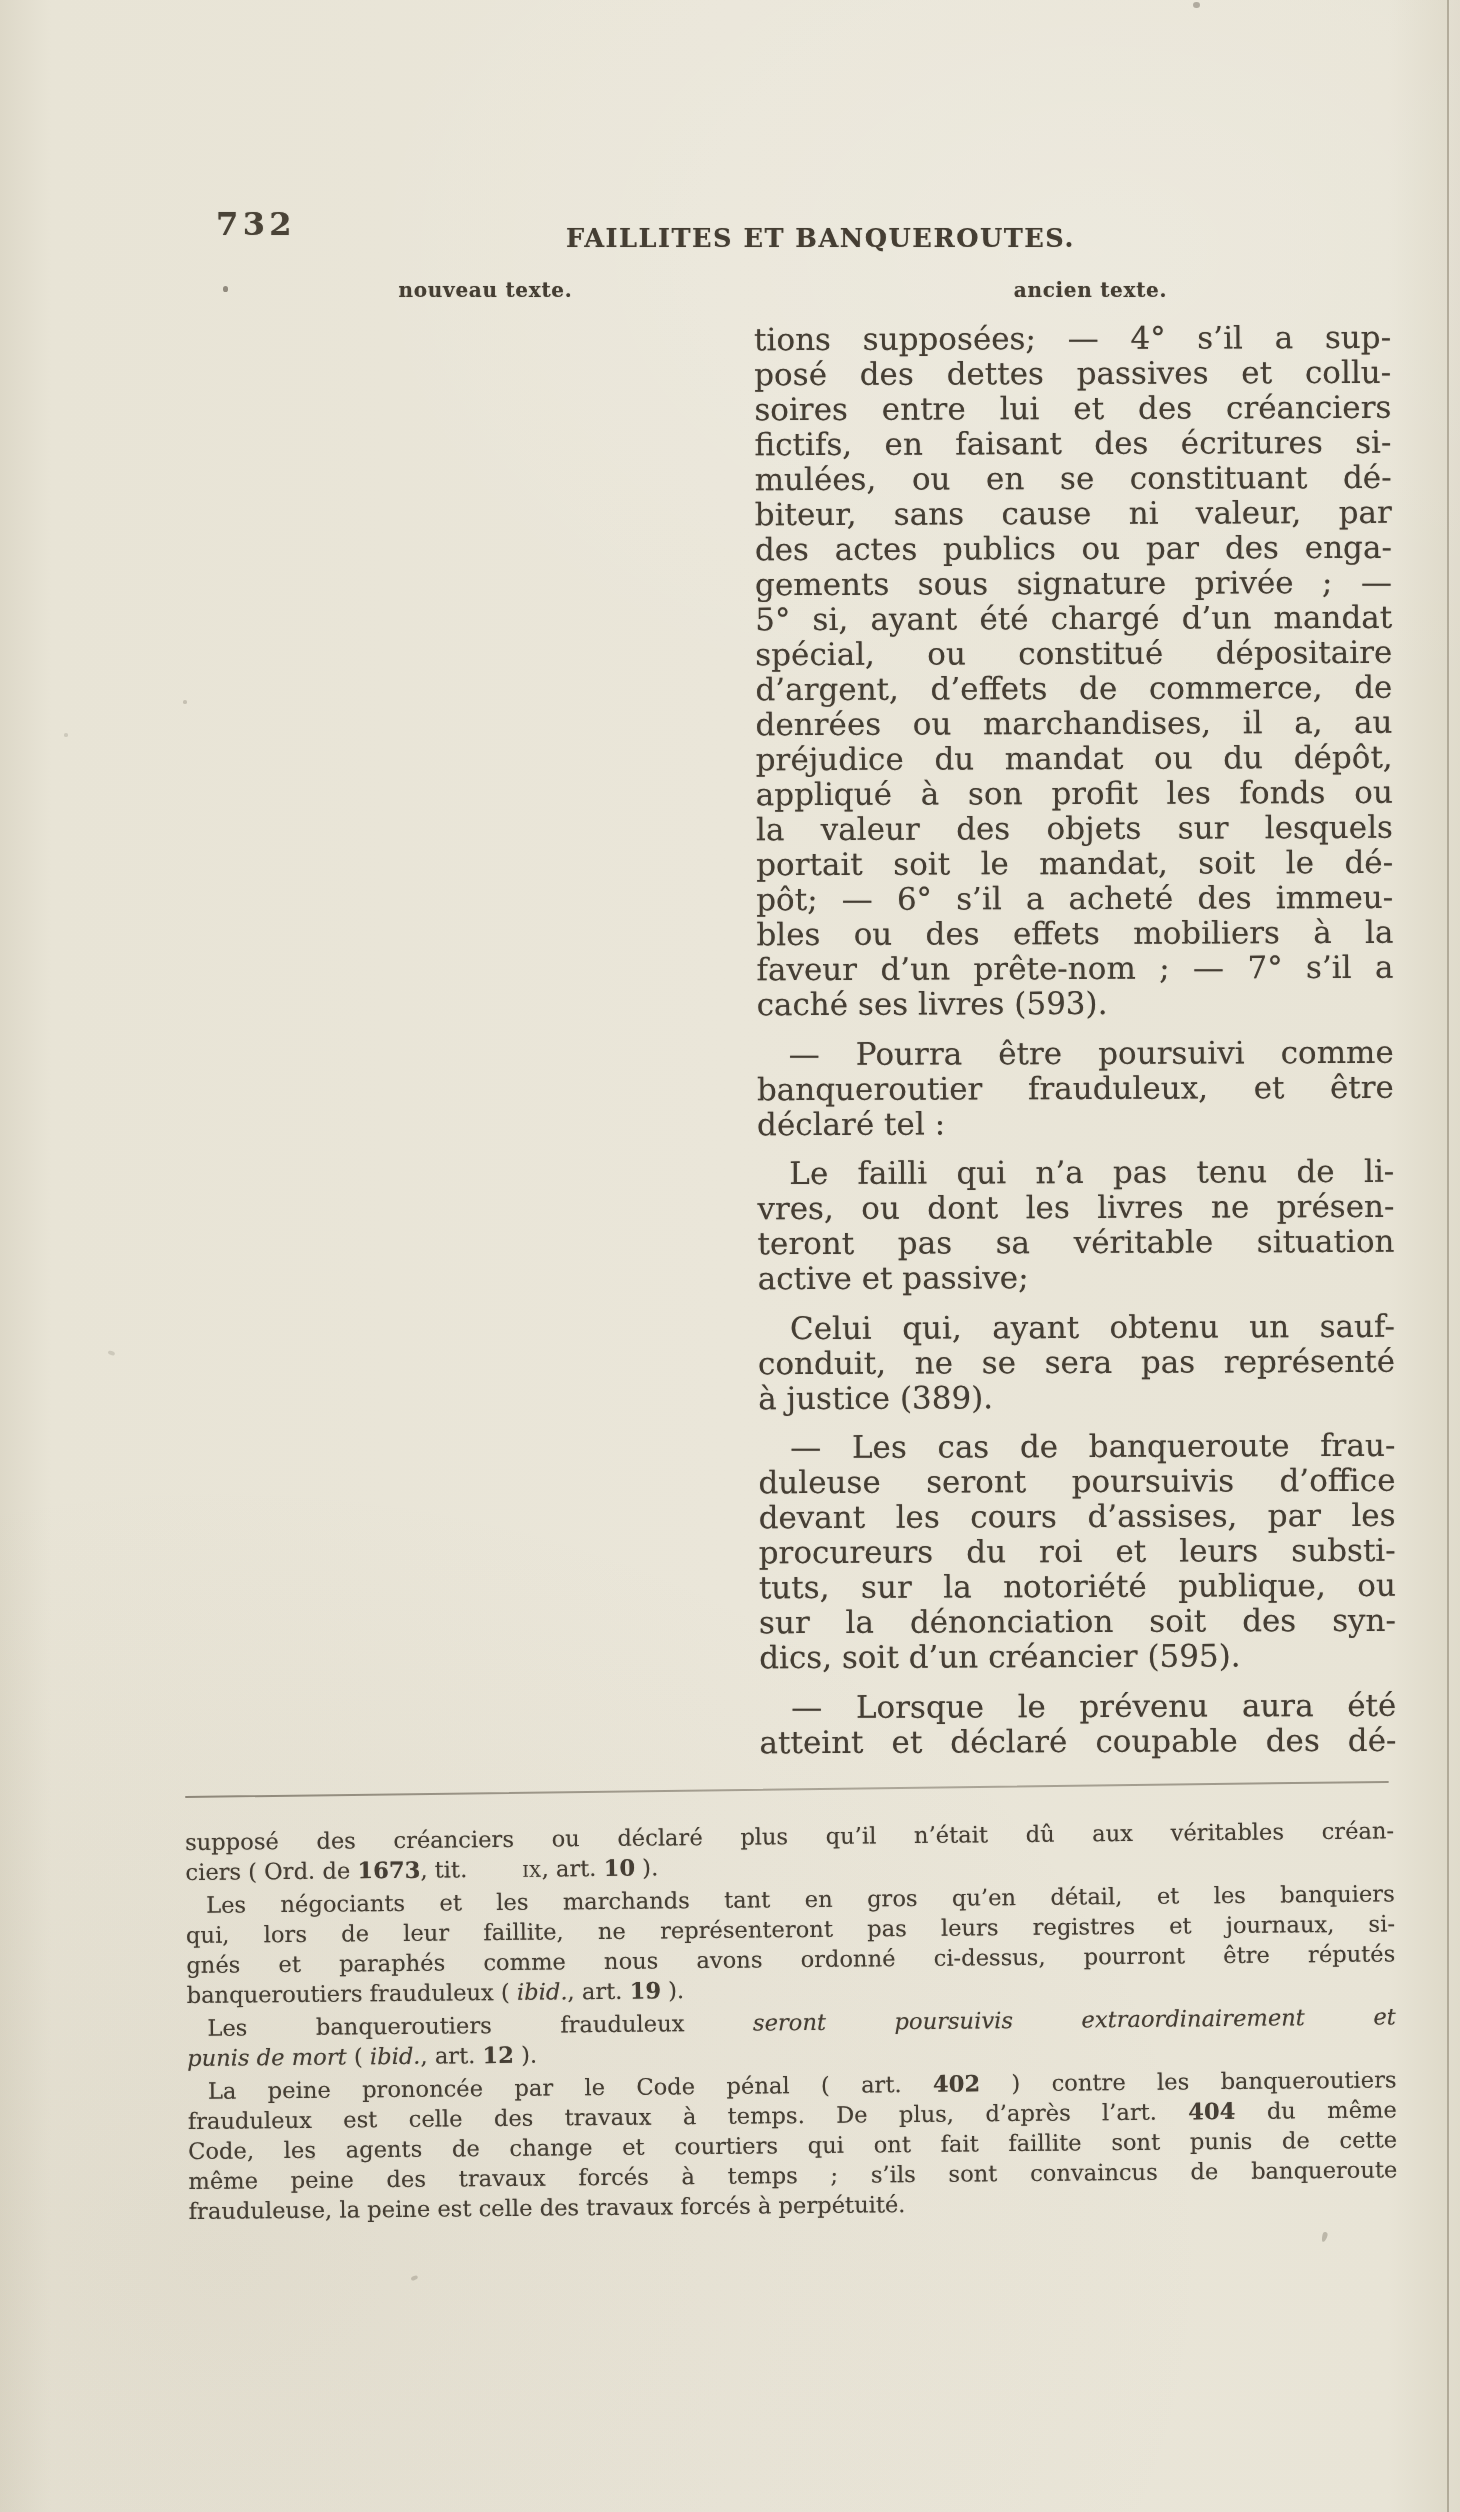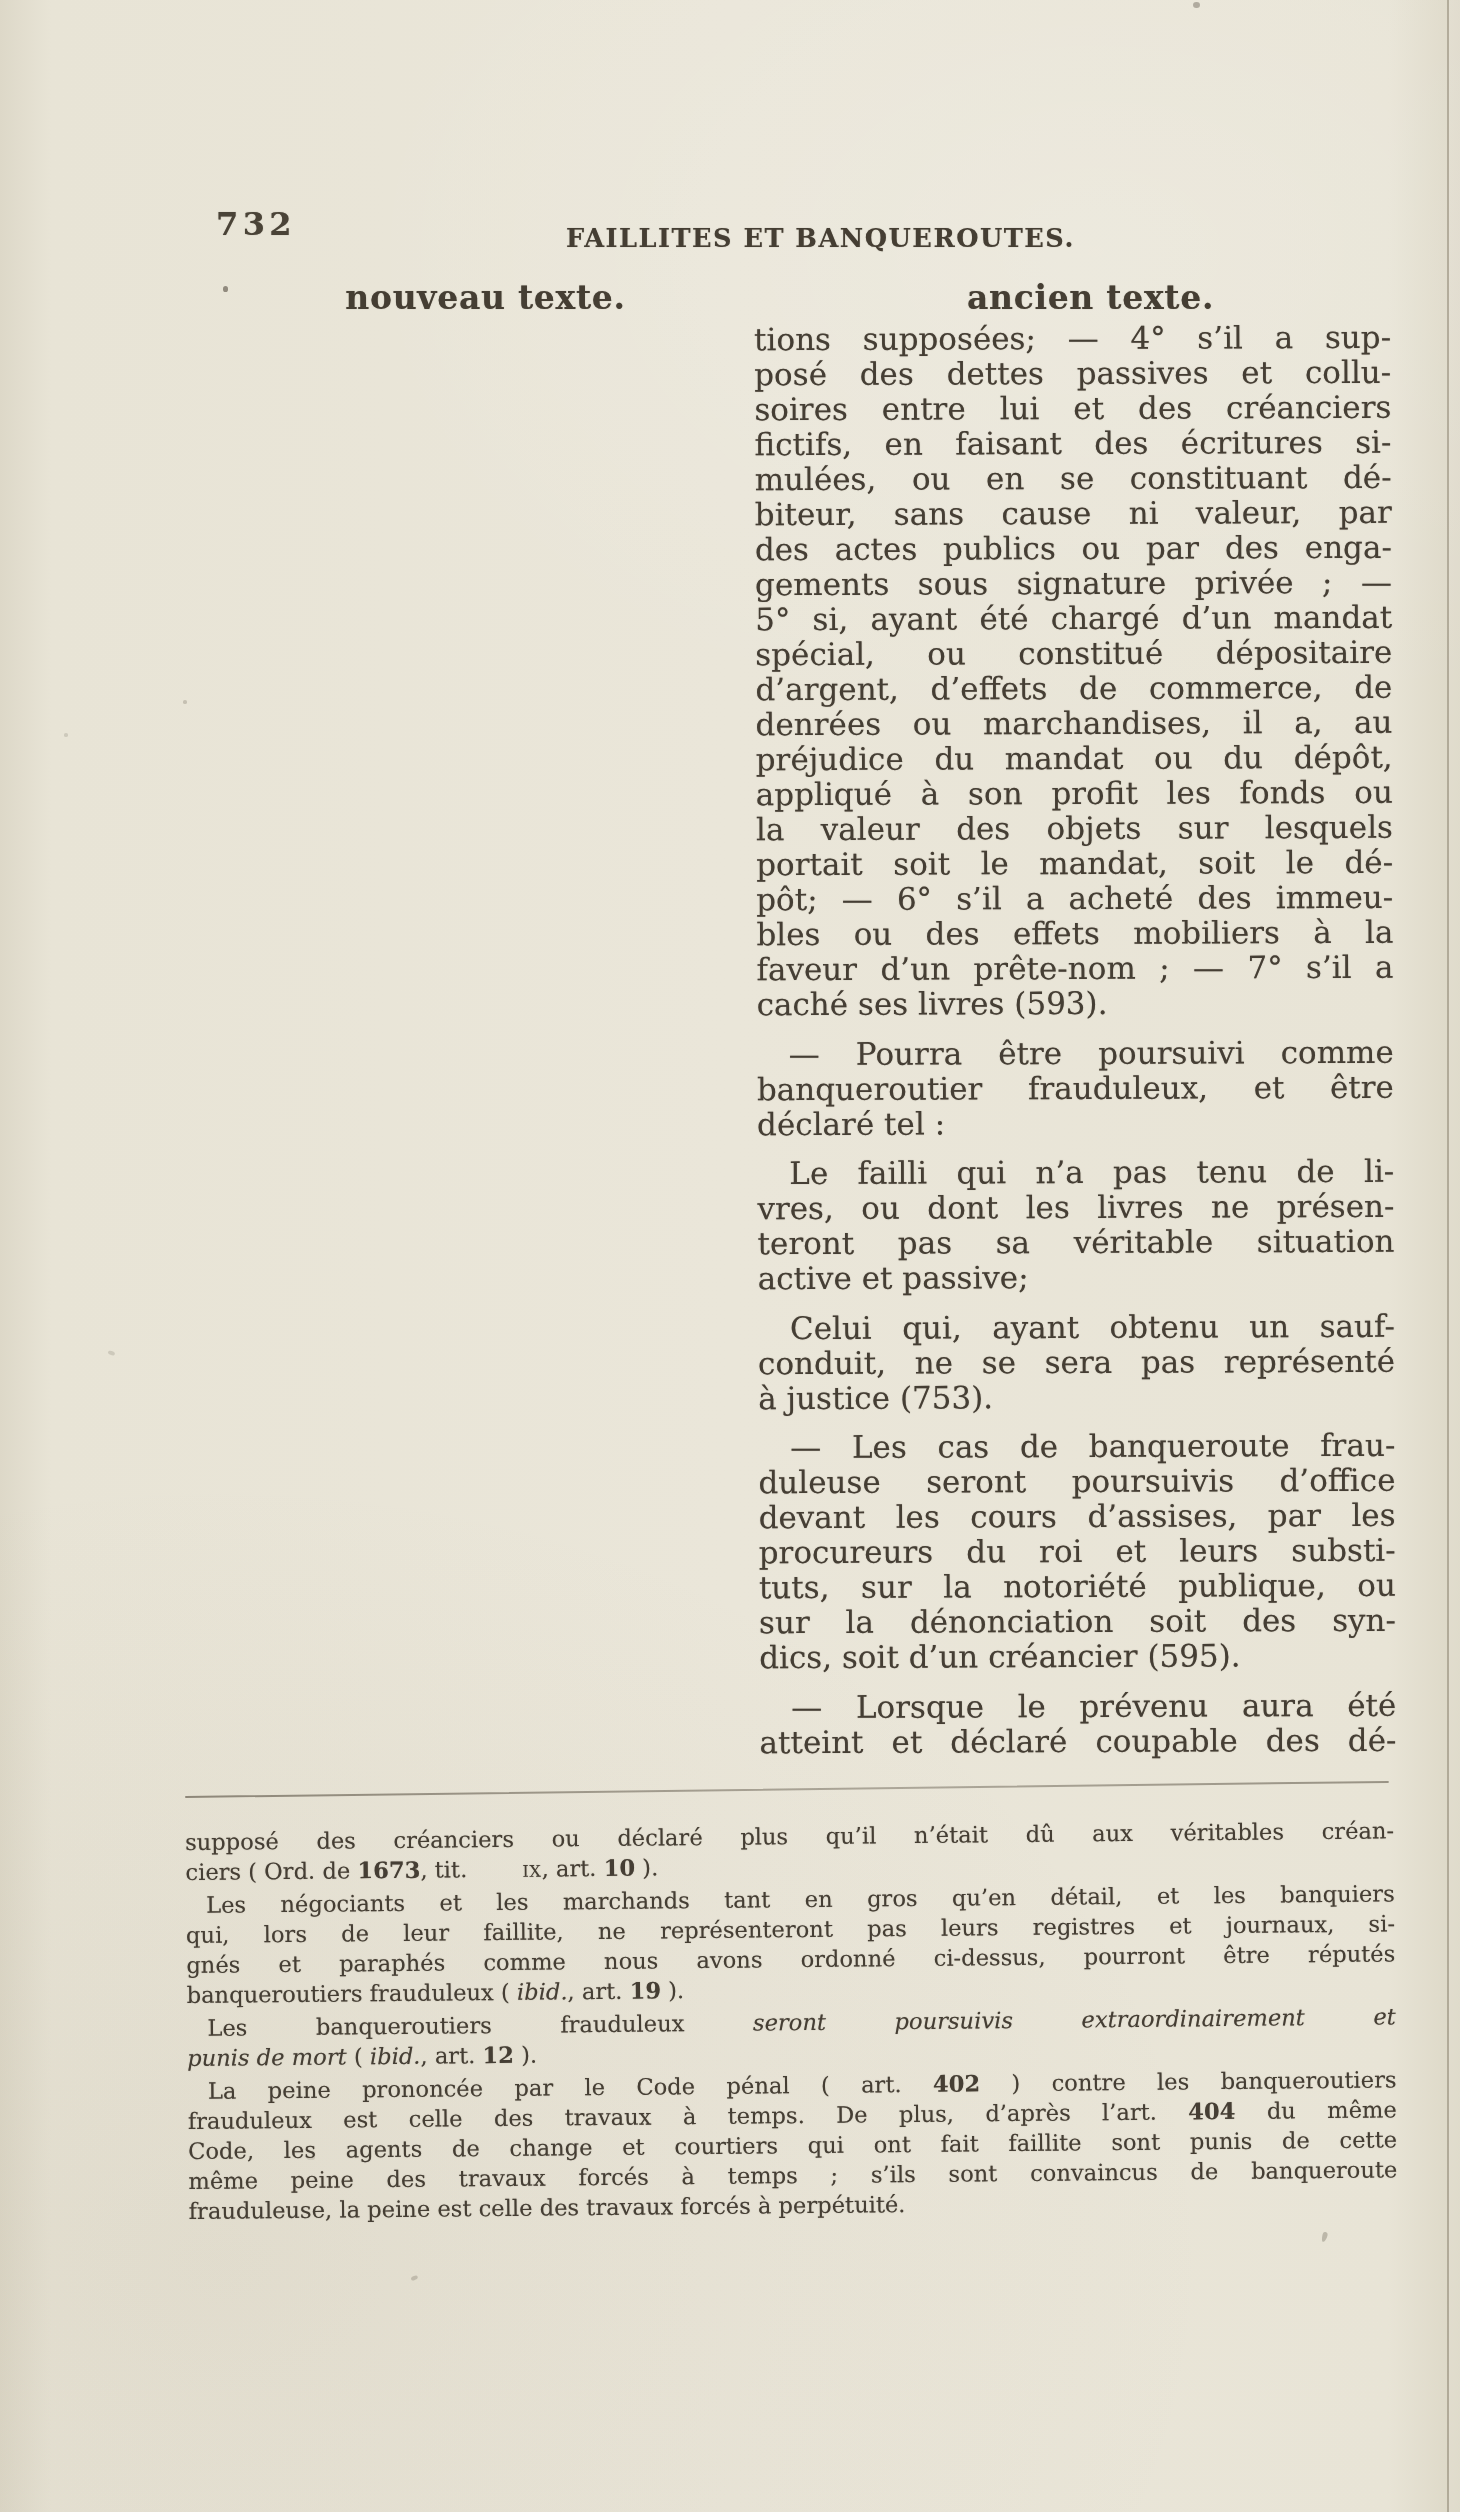--- a/index.html
+++ b/index.html
@@ -21,21 +21,21 @@
     position:absolute;left:216px;top:205px;
     font-size:32px;letter-spacing:4.4px;font-weight:bold;color:#4a4337;
   }
   .runtitle{
     position:absolute;left:566px;top:211px;width:482px;
     text-align:center;font-size:25.6px;font-weight:bold;letter-spacing:1.5px;color:#453e33;
     white-space:nowrap;
     margin-top:12px;
   }
   .colhead{position:absolute;top:278px;width:307px;text-align:center;
-    font-size:33px;font-weight:bold;letter-spacing:0.7px;color:#453e33;white-space:nowrap;}
+    font-size:20px;font-weight:bold;letter-spacing:0.7px;color:#453e33;white-space:nowrap;}
   .colhead.left{left:332px;}
   .colhead.right{left:937px;}
 
   .maincol{
     position:absolute;left:754px;top:321px;width:637px;
     font-size:31px;line-height:35px;
     transform:rotate(-0.22deg);transform-origin:50% 0;
   }
   .maincol .para + .para{margin-top:14.6px;}
 
@@ -118,21 +118,21 @@
       </div>
       <div class="para indent">
         <div class="tline firstline"><span>Le failli qui n’a pas tenu de li-</span></div>
         <div class="tline"><span>vres, ou dont les livres ne présen-</span></div>
         <div class="tline"><span>teront pas sa véritable situation</span></div>
         <div class="tline lastline"><span>active et passive;</span></div>
       </div>
       <div class="para indent">
         <div class="tline firstline"><span>Celui qui, ayant obtenu un sauf-</span></div>
         <div class="tline"><span>conduit, ne se sera pas représenté</span></div>
-        <div class="tline lastline"><span>à justice (753).</span></div>
+        <div class="tline lastline"><span>à justice (389).</span></div>
       </div>
       <div class="para indent">
         <div class="tline firstline"><span>— Les cas de banqueroute frau-</span></div>
         <div class="tline"><span>duleuse seront poursuivis d’office</span></div>
         <div class="tline"><span>devant les cours d’assises, par les</span></div>
         <div class="tline"><span>procureurs du roi et leurs substi-</span></div>
         <div class="tline"><span>tuts, sur la notoriété publique, ou</span></div>
         <div class="tline"><span>sur la dénonciation soit des syn-</span></div>
         <div class="tline lastline"><span>dics, soit d’un créancier (595).</span></div>
       </div>

